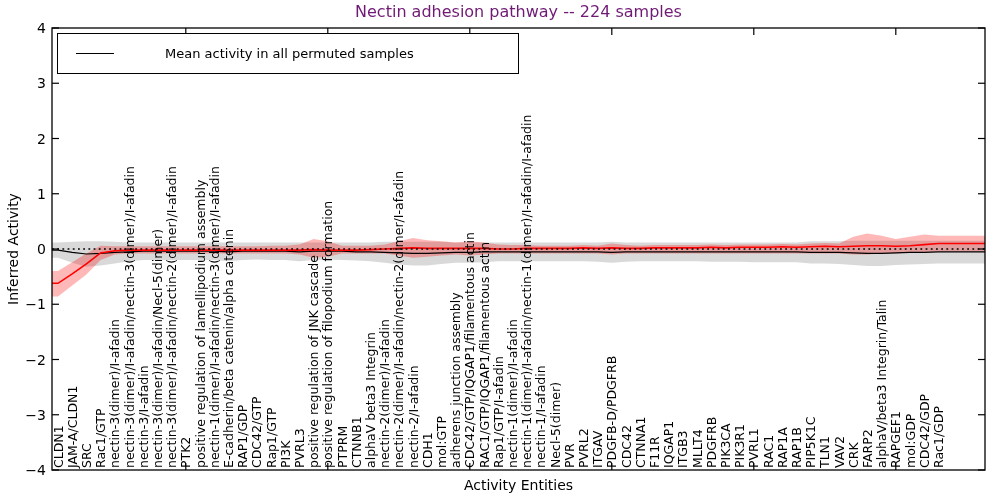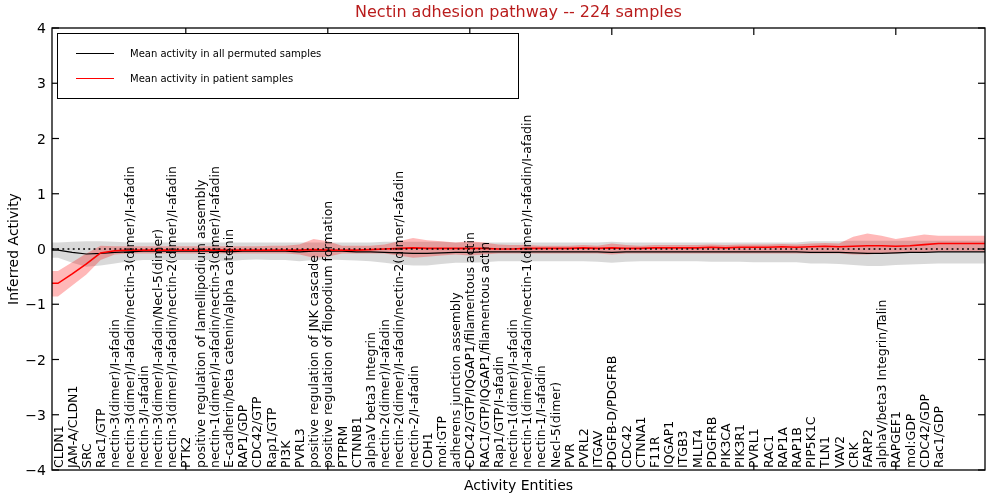--- a/index.html
+++ b/index.html
@@ -7,21 +7,21 @@
     position:relative;
     width:1000px;height:500px;
     background:#ffffff;
     overflow:hidden;
     font-family:"DejaVu Sans","Liberation Sans",sans-serif;
     color:#000;
   }
   #plot-svg{position:absolute;left:0;top:0;z-index:1;}
   .title{
     position:absolute;left:52px;top:2px;width:933px;
-    text-align:center;font-size:16px;color:#b91c1c;z-index:4;
+    text-align:center;font-size:16px;color:#701a75;z-index:4;
   }
   .xlabel{
     position:absolute;left:52px;top:477px;width:933px;
     text-align:center;font-size:14px;z-index:4;
   }
   .ylabel{
     position:absolute;left:13px;top:249px;
     transform:translate(-50%,-50%) rotate(-90deg);
     white-space:nowrap;font-size:14px;z-index:4;
   }
@@ -37,21 +37,21 @@
     font-size:12.5px;line-height:13px;
     z-index:2;color:#000;
   }
   .legend{
     position:absolute;left:57px;top:33px;width:462px;
     background:#ffffff;border:1.6px solid #000;
     z-index:5;padding:7px 10px 7px 10px;box-sizing:border-box;
   }
   .legend-row{display:flex;align-items:center;height:25px;}
   .legend-line{display:inline-block;width:38px;height:0;border-top:1.6px solid #000;margin:0 16px 0 8px;flex:none;}
-  .legend-text{font-size:10px;white-space:nowrap;}
+  .legend-text{font-size:13px;white-space:nowrap;margin-left:35px;}
 </style>
 </head>
 <body>
 
 <div id="figure">
 
   <svg id="plot-svg" width="1000" height="500">
       <polygon points="52.0,242.4 58.0,242.4 72.2,241.8 86.4,241.3 100.6,241.3 114.8,241.8 129.0,242.4 143.2,242.4 157.4,242.4 171.6,242.4 185.8,242.4 200.0,242.4 214.2,242.4 228.4,242.4 242.6,242.4 256.8,242.4 271.0,242.4 285.2,242.4 299.4,242.4 313.6,242.4 327.8,242.4 342.0,242.4 356.2,242.4 370.4,242.4 384.6,241.8 398.8,241.8 413.0,241.8 427.2,241.8 441.4,241.8 455.6,242.4 469.8,242.4 484.0,242.4 498.2,242.4 512.4,242.4 526.6,242.4 540.8,242.4 555.0,242.4 569.2,242.4 583.4,242.4 597.6,242.4 611.8,241.8 626.0,242.4 640.2,242.4 654.4,242.4 668.6,242.4 682.8,242.4 697.0,242.4 711.2,242.4 725.4,242.4 739.6,242.4 753.8,242.4 768.0,242.4 782.2,242.4 796.4,242.4 810.6,241.3 824.8,241.3 839.0,241.3 853.2,240.7 867.4,240.7 881.6,240.7 895.8,240.7 910.0,240.7 924.2,240.7 938.4,240.7 985.0,240.7 985.0,263.4 938.4,263.4 924.2,263.9 910.0,264.5 895.8,265.0 881.6,266.1 867.4,266.1 853.2,265.0 839.0,263.9 824.8,263.4 810.6,263.4 796.4,262.3 782.2,262.3 768.0,262.3 753.8,262.3 739.6,261.7 725.4,261.7 711.2,261.7 697.0,261.2 682.8,261.2 668.6,261.2 654.4,261.2 640.2,261.2 626.0,261.7 611.8,262.8 597.6,261.7 583.4,261.2 569.2,261.2 555.0,261.2 540.8,261.2 526.6,261.2 512.4,261.2 498.2,261.2 484.0,262.3 469.8,262.8 455.6,262.8 441.4,263.9 427.2,265.6 413.0,265.6 398.8,264.5 384.6,262.8 370.4,261.2 356.2,260.6 342.0,260.1 327.8,259.5 313.6,260.1 299.4,261.2 285.2,260.1 271.0,260.1 256.8,259.5 242.6,260.1 228.4,261.2 214.2,260.1 200.0,260.1 185.8,260.1 171.6,260.1 157.4,260.1 143.2,260.1 129.0,261.2 114.8,263.4 100.6,265.6 86.4,266.7 72.2,262.8 58.0,257.8 52.0,257.8" fill="rgba(0,0,0,0.15)" stroke="none"></polygon>
       <polygon points="52.0,271.1 58.0,271.1 72.2,262.3 86.4,253.4 100.6,245.7 114.8,246.2 129.0,246.2 143.2,246.2 157.4,246.2 171.6,246.2 185.8,246.2 200.0,246.2 214.2,246.2 228.4,246.2 242.6,246.2 256.8,246.2 271.0,245.7 285.2,245.7 299.4,244.6 313.6,239.1 327.8,241.3 342.0,245.7 356.2,245.7 370.4,245.7 384.6,244.6 398.8,241.3 413.0,237.9 427.2,240.2 441.4,241.3 455.6,242.4 469.8,241.3 484.0,242.4 498.2,244.6 512.4,245.1 526.6,245.1 540.8,245.7 555.0,245.7 569.2,245.7 583.4,245.1 597.6,245.7 611.8,243.5 626.0,245.1 640.2,245.7 654.4,245.1 668.6,245.1 682.8,245.1 697.0,245.1 711.2,244.6 725.4,245.1 739.6,244.6 753.8,244.6 768.0,244.6 782.2,244.0 796.4,244.6 810.6,243.5 824.8,242.9 839.0,243.5 853.2,236.8 867.4,233.5 881.6,235.7 895.8,239.1 910.0,236.8 924.2,234.6 938.4,235.7 985.0,235.7 985.0,251.8 938.4,251.8 924.2,252.3 910.0,252.3 895.8,253.4 881.6,253.4 867.4,254.5 853.2,254.5 839.0,253.4 824.8,253.4 810.6,253.4 796.4,253.4 782.2,253.4 768.0,253.4 753.8,253.4 739.6,253.4 725.4,253.4 711.2,253.4 697.0,253.4 682.8,253.4 668.6,253.4 654.4,253.4 640.2,253.4 626.0,253.4 611.8,254.5 597.6,253.4 583.4,253.4 569.2,253.4 555.0,253.4 540.8,253.4 526.6,253.4 512.4,253.4 498.2,253.4 484.0,254.5 469.8,255.6 455.6,254.5 441.4,255.6 427.2,256.7 413.0,257.8 398.8,255.6 384.6,253.4 370.4,253.4 356.2,253.4 342.0,253.4 327.8,256.7 313.6,257.8 299.4,254.5 285.2,253.4 271.0,253.4 256.8,253.4 242.6,253.4 228.4,253.4 214.2,253.4 200.0,253.4 185.8,253.4 171.6,253.4 157.4,253.4 143.2,253.4 129.0,253.4 114.8,254.5 100.6,260.1 86.4,274.4 72.2,285.5 58.0,296.5 52.0,296.5" fill="rgba(255,0,0,0.28)" stroke="none"></polygon>
       <polyline points="52.0,250.1 58.0,250.1 72.2,252.3 86.4,254.0 100.6,253.4 114.8,252.3 129.0,251.8 143.2,251.2 157.4,251.2 171.6,251.2 185.8,251.2 200.0,251.2 214.2,251.2 228.4,251.8 242.6,251.2 256.8,251.2 271.0,251.2 285.2,251.2 299.4,251.8 313.6,251.2 327.8,251.2 342.0,251.2 356.2,251.8 370.4,251.8 384.6,252.3 398.8,252.9 413.0,253.4 427.2,253.4 441.4,252.9 455.6,252.3 469.8,252.3 484.0,251.8 498.2,251.8 512.4,251.8 526.6,251.8 540.8,251.8 555.0,251.8 569.2,251.8 583.4,251.8 597.6,251.8 611.8,252.3 626.0,251.8 640.2,251.8 654.4,251.8 668.6,251.8 682.8,251.8 697.0,251.8 711.2,251.8 725.4,251.8 739.6,251.8 753.8,251.8 768.0,251.8 782.2,251.8 796.4,251.8 810.6,252.3 824.8,252.3 839.0,252.3 853.2,252.9 867.4,253.4 881.6,253.4 895.8,252.9 910.0,252.3 924.2,252.3 938.4,251.8 985.0,251.8" fill="none" stroke="#000000" stroke-width="1.2"></polyline>
@@ -169,19 +169,15 @@
       <div class="xcat" style="left: 903.5px;">mol:GDP</div>
       <div class="xcat" style="left: 917.7px;">CDC42/GDP</div>
       <div class="xcat" style="left: 931.9px;">Rac1/GDP</div>
     </div>
 
   <div class="legend">
     <div class="legend-row">
       <span class="legend-line" id="legend-line-0" style="border-top-color: rgb(0, 0, 0);"></span>
       <span class="legend-text">Mean activity in all permuted samples</span>
     </div>
-    <div class="legend-row">
-      <span class="legend-line" id="legend-line-1" style="border-top-color: rgb(255, 0, 0);"></span>
-      <span class="legend-text">Mean activity in patient samples</span>
-    </div>
   </div>
 
 </div>
 
 </body></html>

